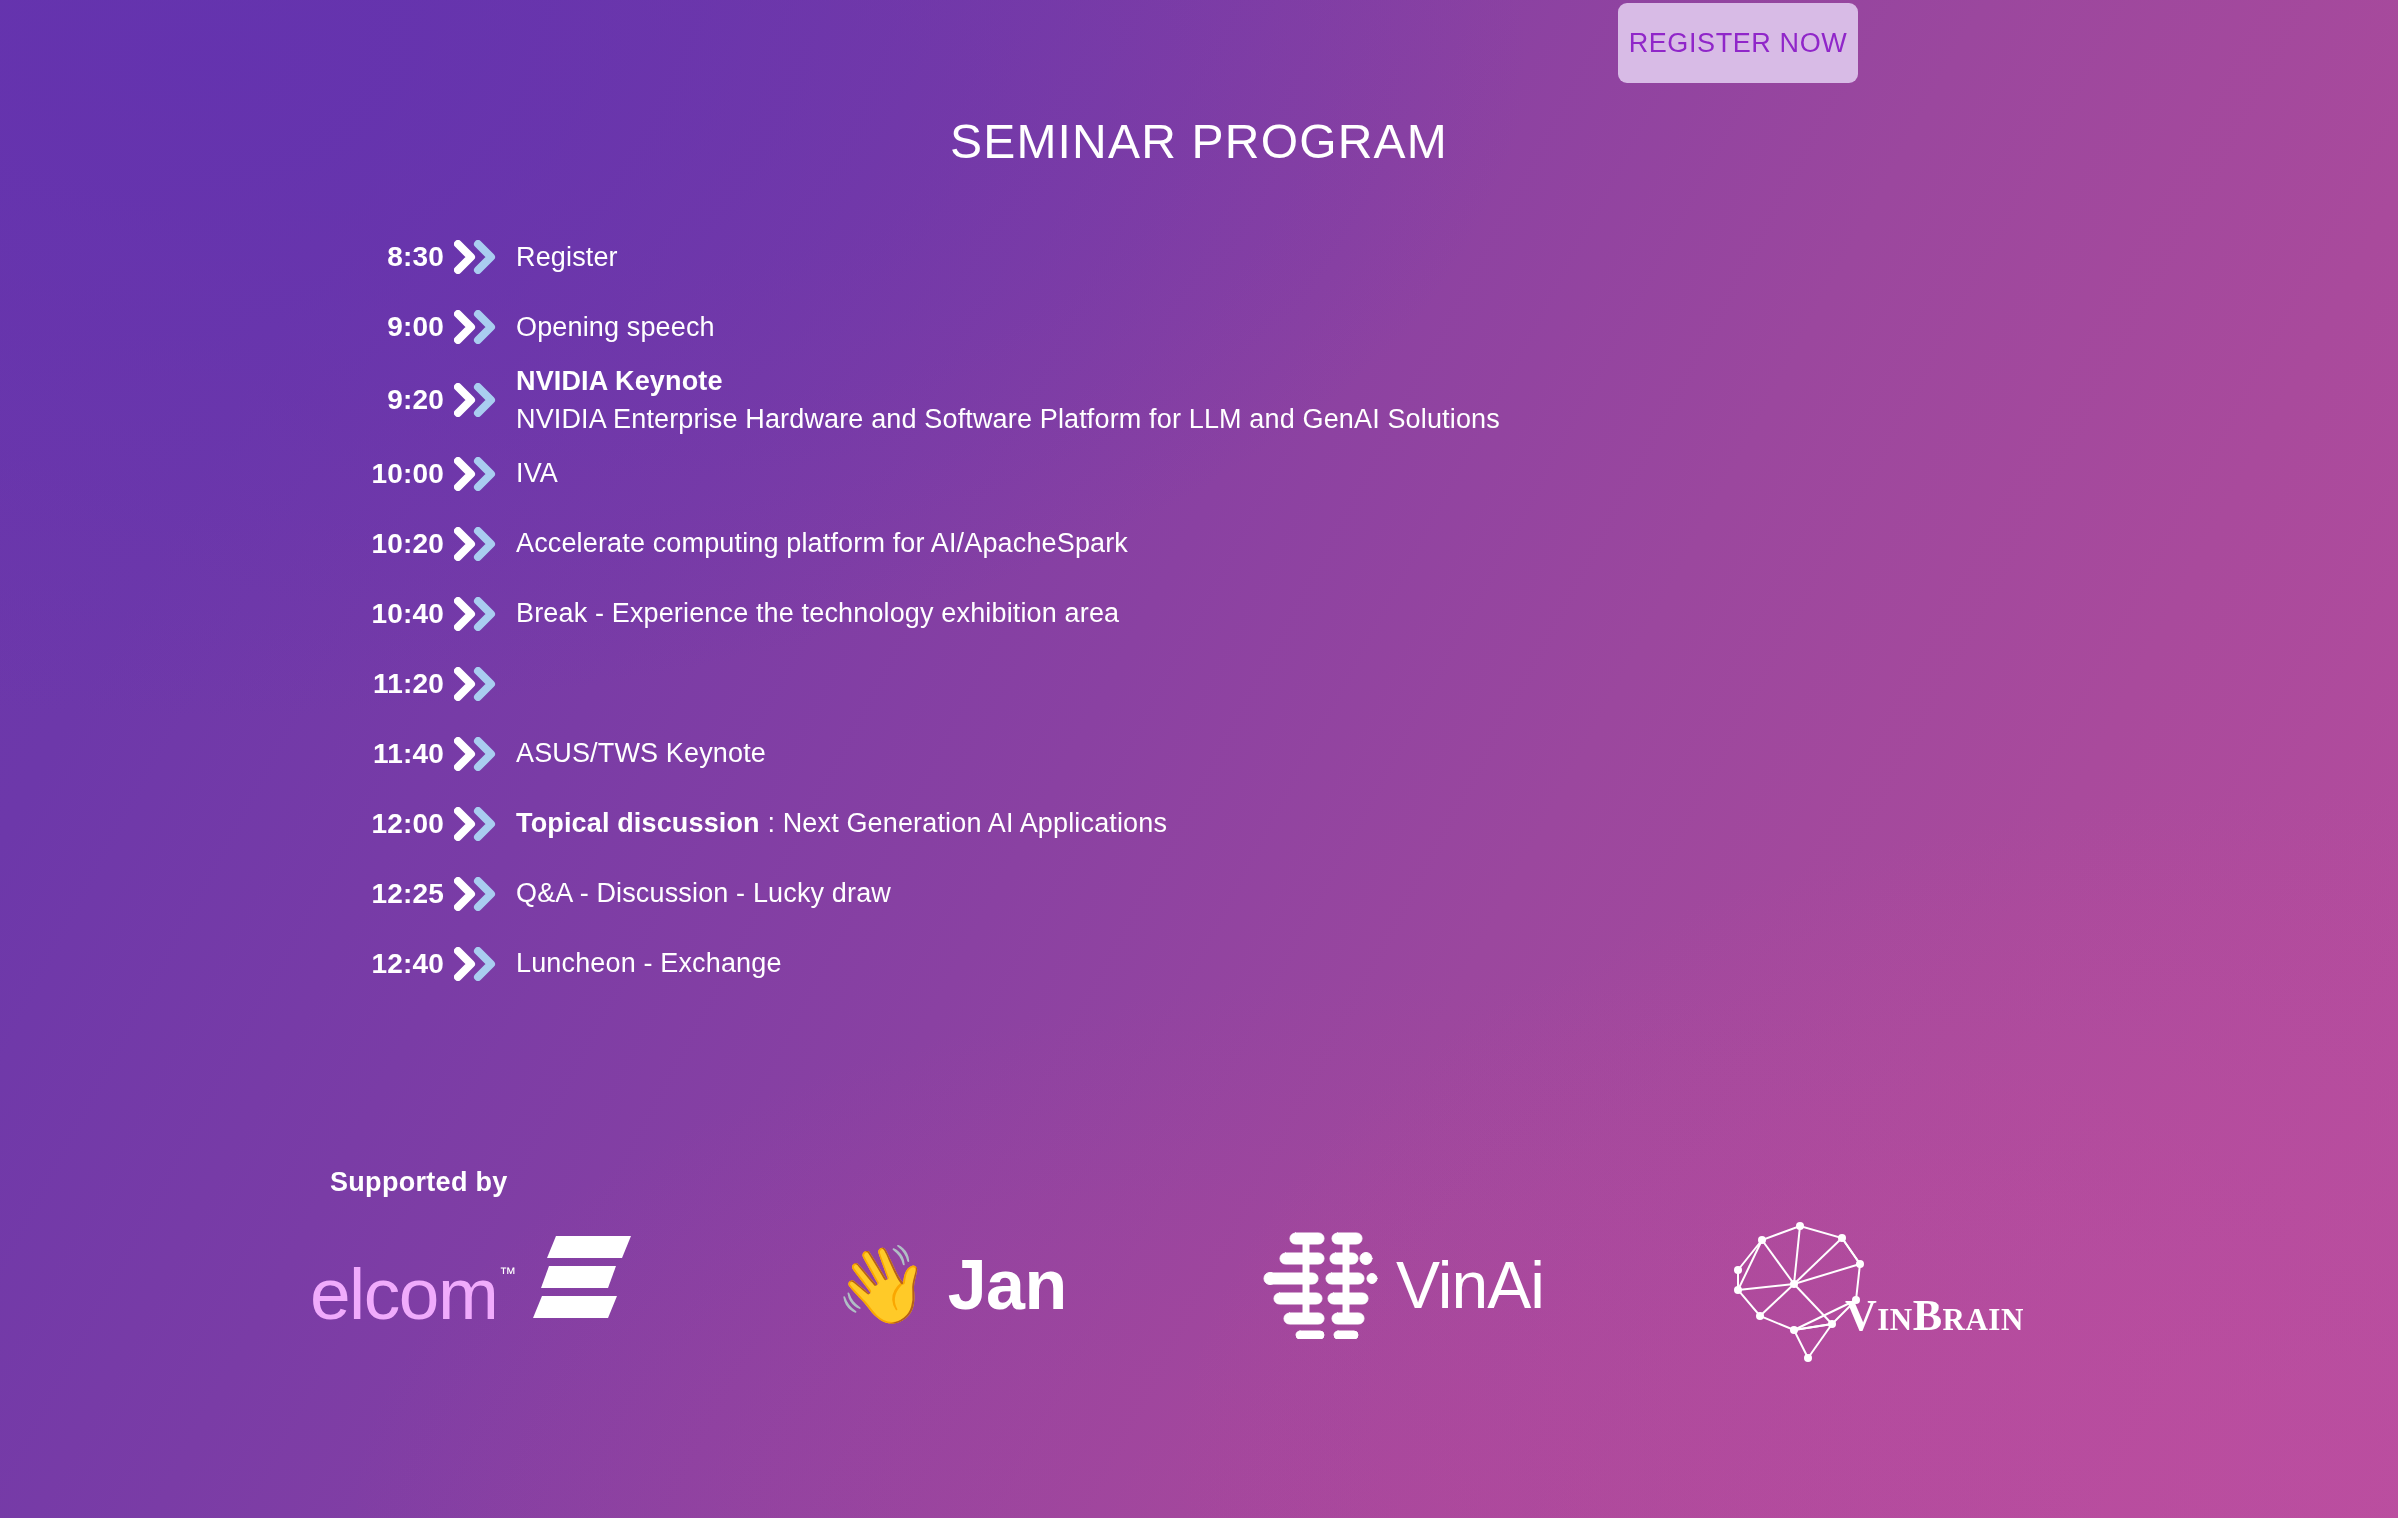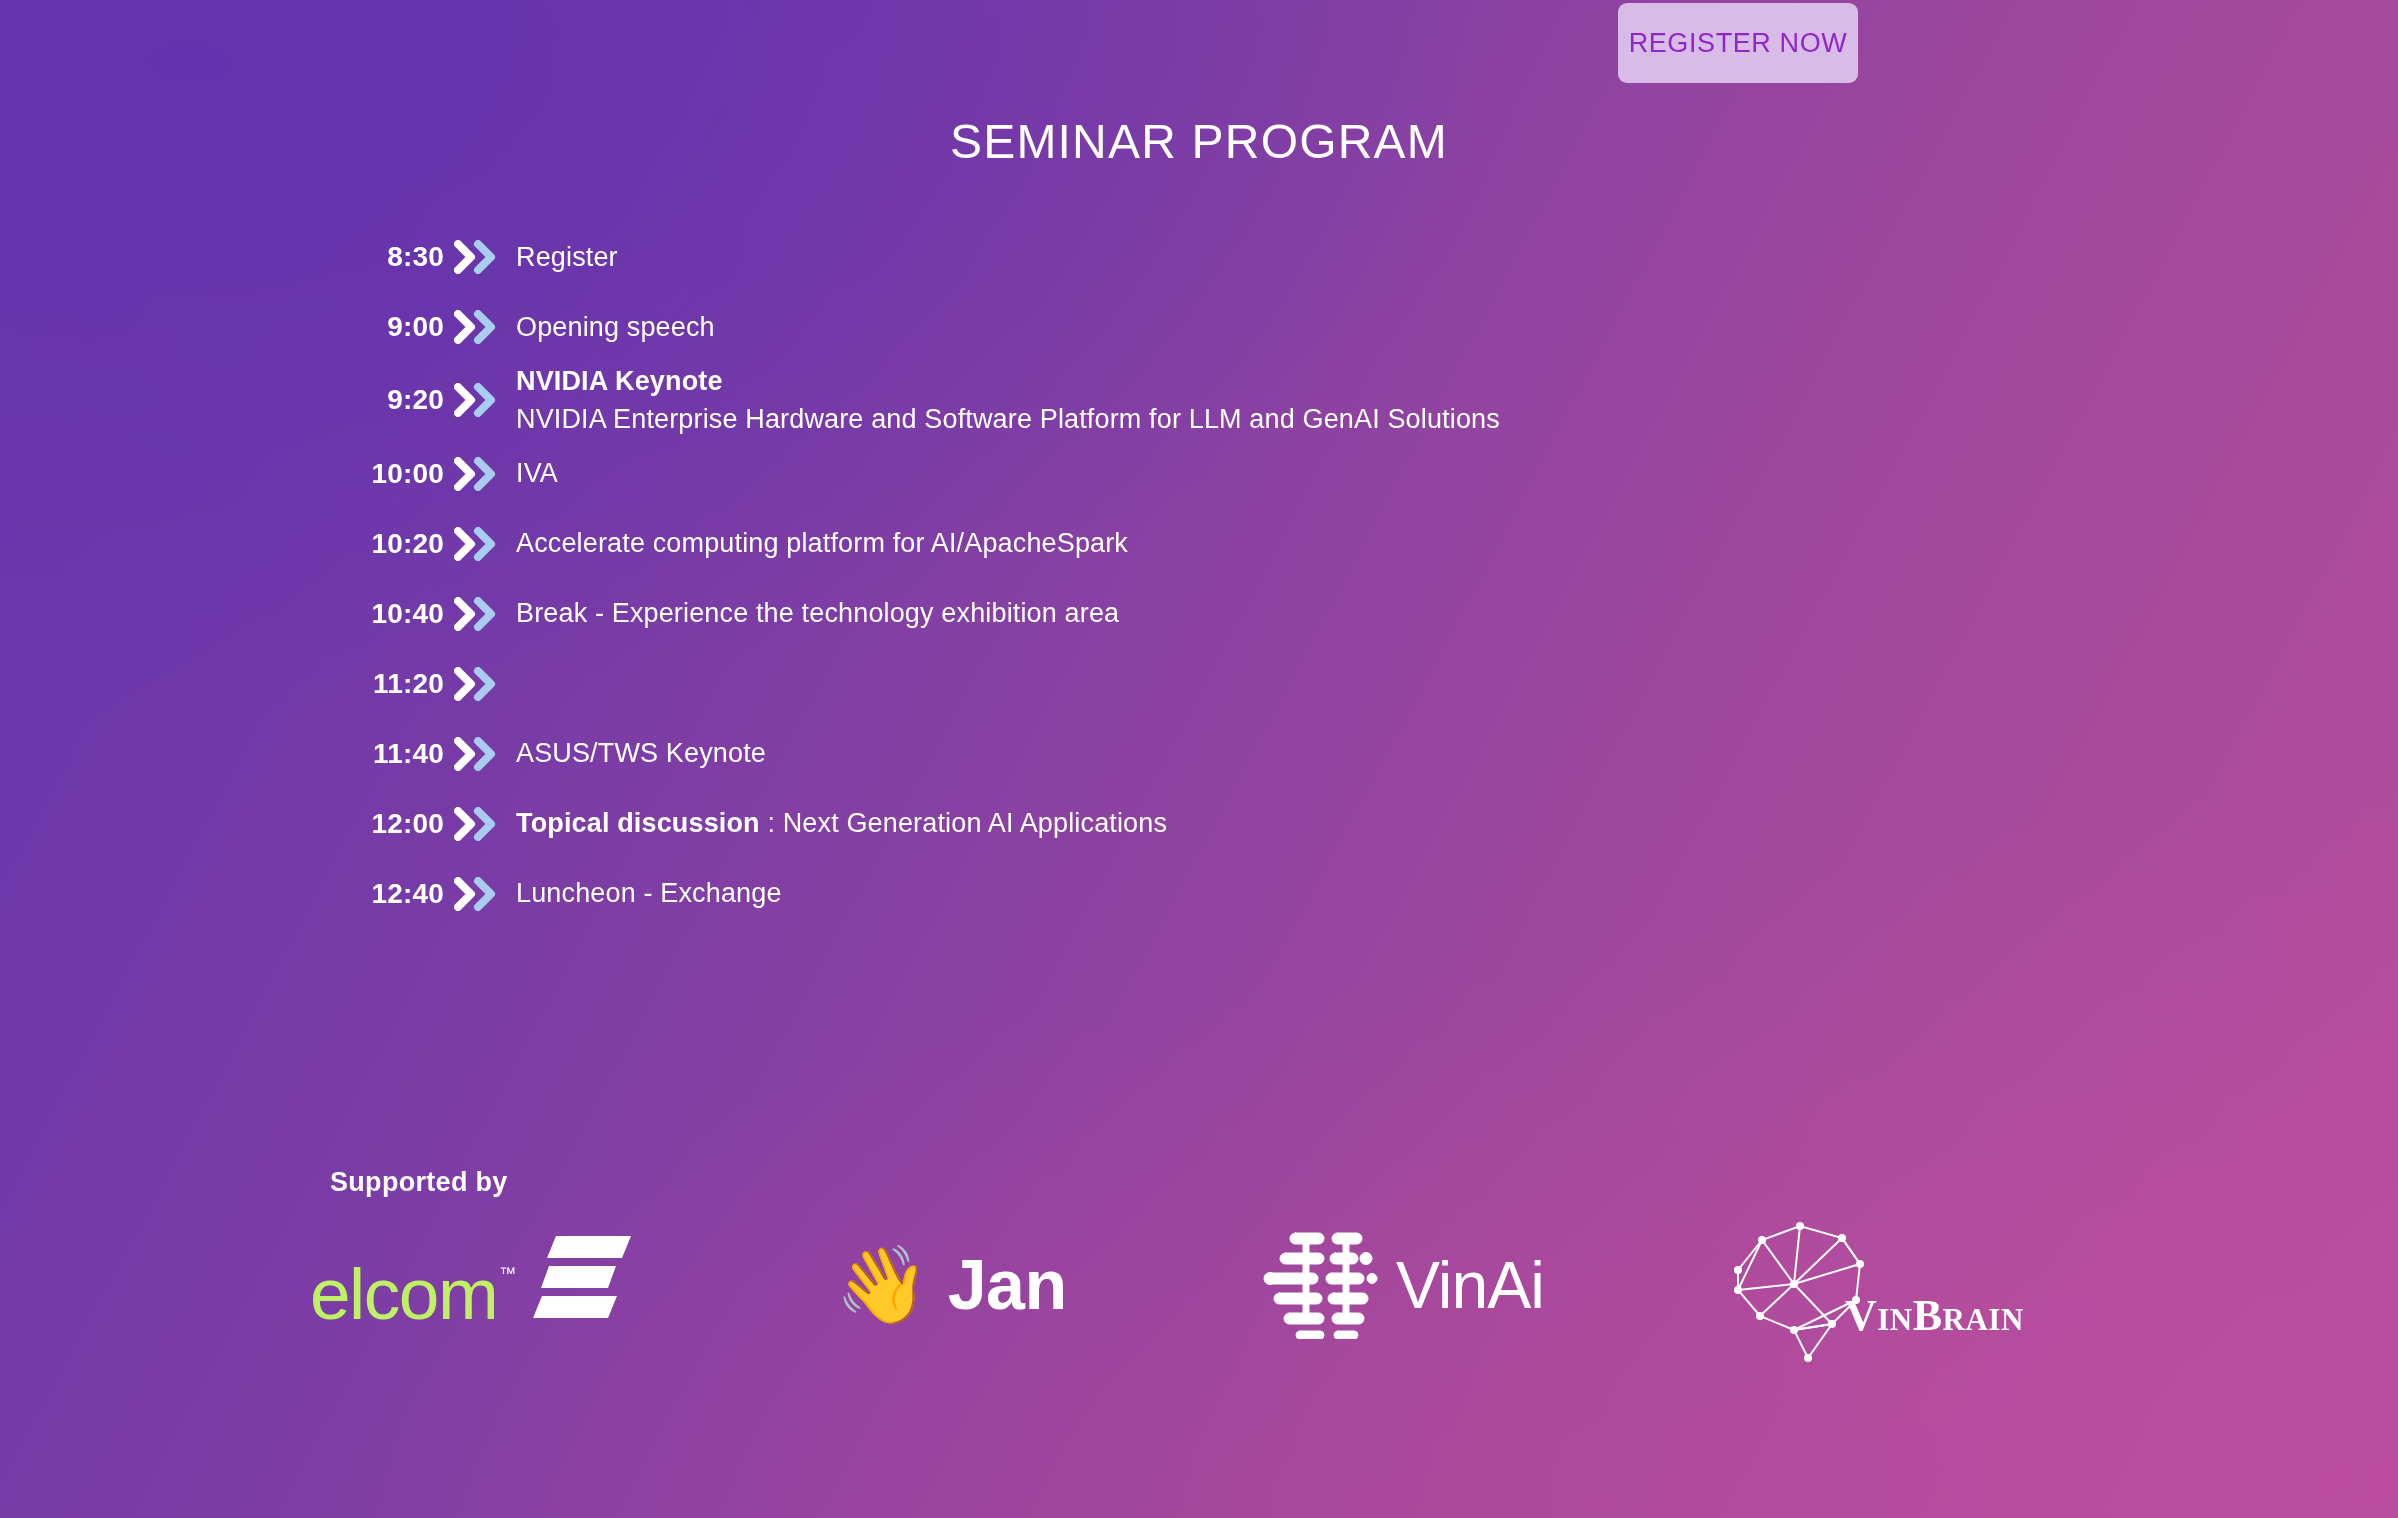--- a/index.html
+++ b/index.html
@@ -143,21 +143,21 @@
     align-items: center;
   }
   #logo-elcom  { left: 10px; }
   #logo-jan    { left: 535px; }
   #logo-vinai  { left: 960px; }
   #logo-vinbrain { left: 1420px; }
 
   
   .elcom-wrap { display: flex; align-items: flex-end; }
   .elcom-word {
-    color: #bef264;
+    color: #f0abfc;
     font-size: 73px;
     font-weight: 400;
     letter-spacing: -1.5px;
     line-height: 1;
     font-family: "Liberation Sans", sans-serif;
   }
   .elcom-tm {
     color: #ffffff;
     font-size: 17px;
     font-weight: 400;
@@ -300,20 +300,30 @@
       </div>
       <div class="agenda-row">
         <div class="agenda-time">12:00</div>
         <div class="chev">
           <svg width="44" height="34" viewBox="0 0 44 34">
       <path d="M4 4 L17 17 L4 30" fill="none" stroke="#ffffff" stroke-width="8" stroke-linecap="round" stroke-linejoin="round"></path>
       <path d="M24 4 L37 17 L24 30" fill="none" stroke="#a9cdf0" stroke-width="8" stroke-linecap="round" stroke-linejoin="round"></path>
     </svg>
         </div>
         <div class="agenda-text"><span class="strong">Topical discussion</span><span> : Next Generation AI Applications</span></div>
+      </div>
+      <div class="agenda-row">
+        <div class="agenda-time">12:25</div>
+        <div class="chev">
+          <svg width="44" height="34" viewBox="0 0 44 34">
+      <path d="M4 4 L17 17 L4 30" fill="none" stroke="#ffffff" stroke-width="8" stroke-linecap="round" stroke-linejoin="round"></path>
+      <path d="M24 4 L37 17 L24 30" fill="none" stroke="#a9cdf0" stroke-width="8" stroke-linecap="round" stroke-linejoin="round"></path>
+    </svg>
+        </div>
+        <div class="agenda-text"><span>Q&amp;A - Discussion - Lucky draw</span></div>
       </div>
       <div class="agenda-row">
         <div class="agenda-time">12:40</div>
         <div class="chev">
           <svg width="44" height="34" viewBox="0 0 44 34">
       <path d="M4 4 L17 17 L4 30" fill="none" stroke="#ffffff" stroke-width="8" stroke-linecap="round" stroke-linejoin="round"></path>
       <path d="M24 4 L37 17 L24 30" fill="none" stroke="#a9cdf0" stroke-width="8" stroke-linecap="round" stroke-linejoin="round"></path>
     </svg>
         </div>
         <div class="agenda-text"><span>Luncheon - Exchange</span></div>

